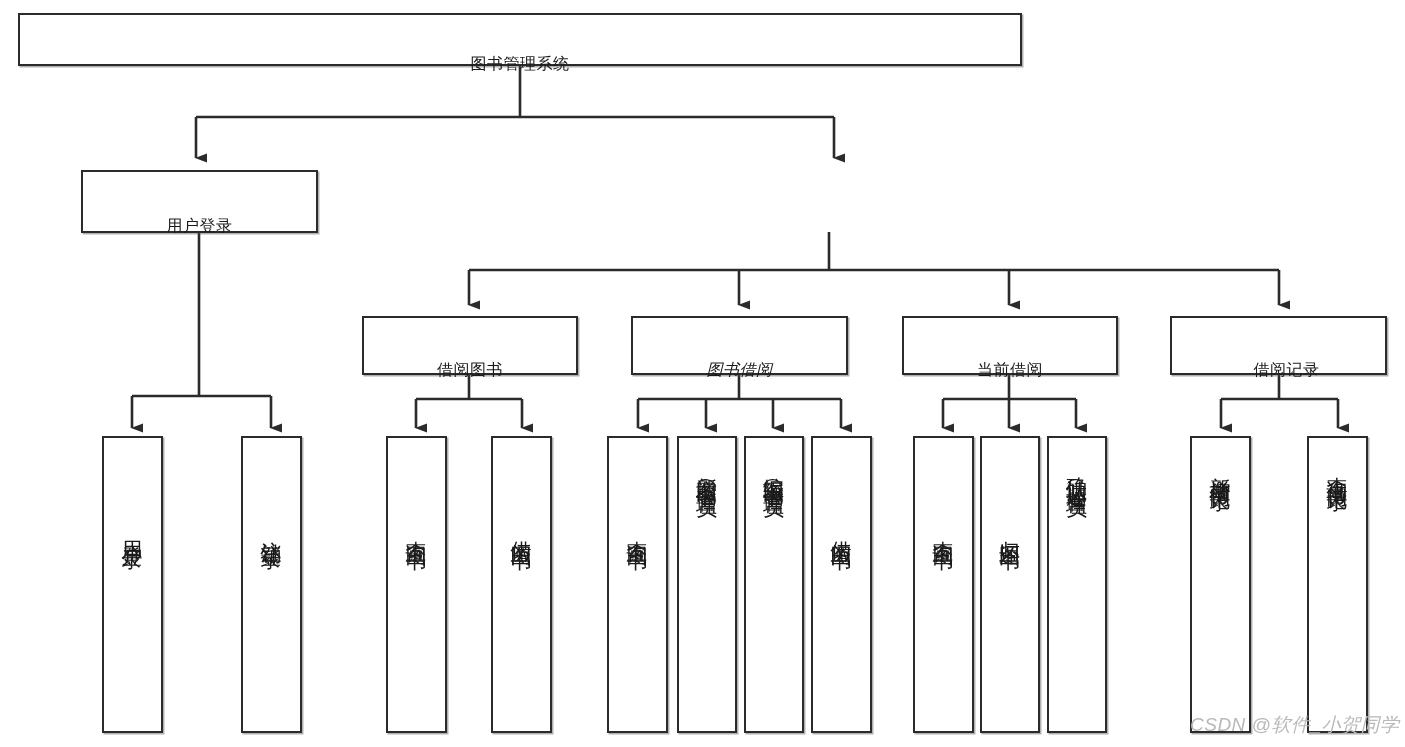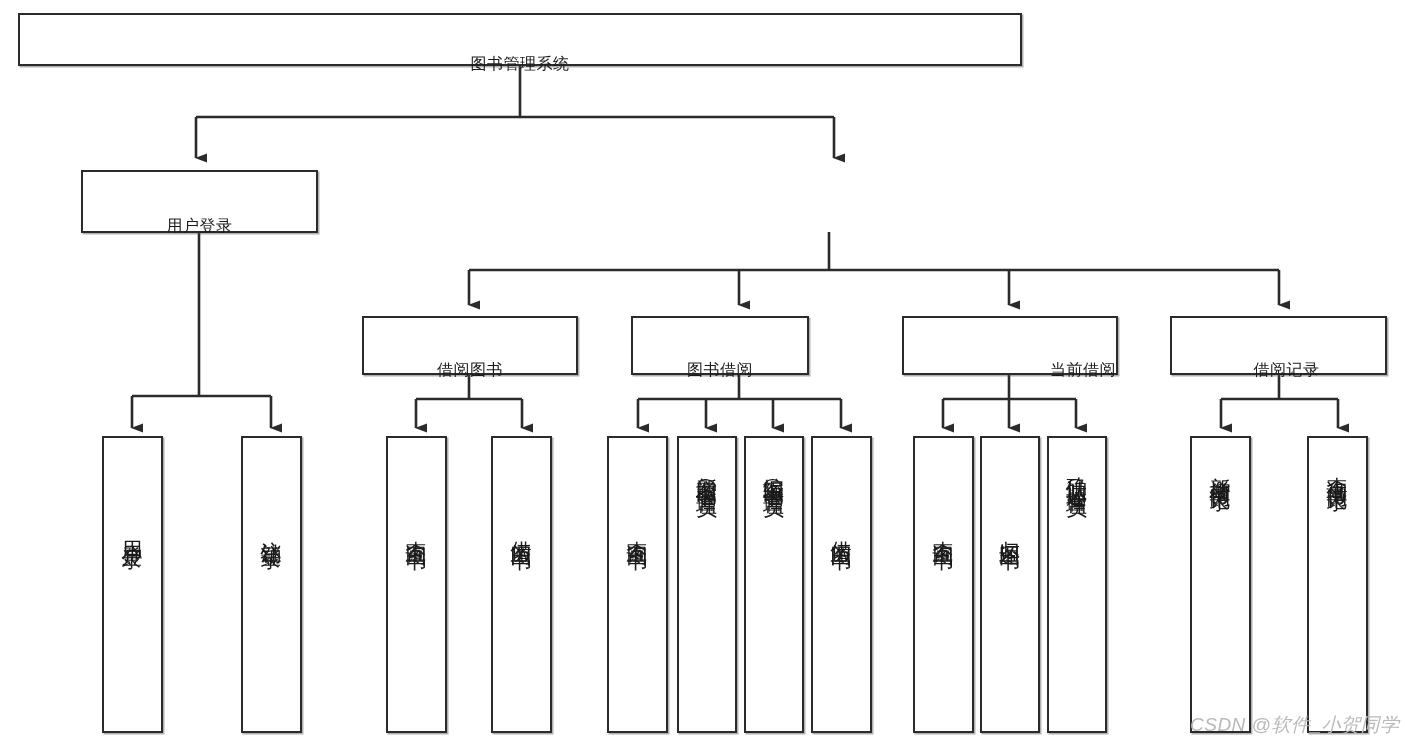--- a/index.html
+++ b/index.html
@@ -131,24 +131,24 @@
     <span class="label">图书管理系统</span>
   </div>
 
   <div class="node" style="left:81px; top:170px; width:237px; height:63px;">
     <span class="label">用户登录</span>
   </div>
 
   <div class="node" style="left:362px; top:316px; width:216px; height:59px;">
     <span class="label">借阅图书</span>
   </div>
-  <div class="node" style="left:631px; top:316px; width:178px; height:59px;">
+  <div class="node" style="left:631px; top:316px; width:217px; height:59px;font-style:italic;">
     <span class="label">图书借阅</span>
   </div>
-  <div class="node" style="left:902px; top:316px; width:216px; height:59px;justify-content:flex-end;">
+  <div class="node" style="left:902px; top:316px; width:216px; height:59px;">
     <span class="label">当前借阅</span>
   </div>
   <div class="node" style="left:1170px; top:316px; width:217px; height:59px;padding-left:16px;">
     <span class="label">借阅记录</span>
   </div>
 
   <div class="node vertical mid" style="left:102px; top:436px; width:61px; height:297px;">
     <span class="label">用户登录</span>
   </div>
   <div class="node vertical mid" style="left:241px; top:436px; width:61px; height:297px;">

